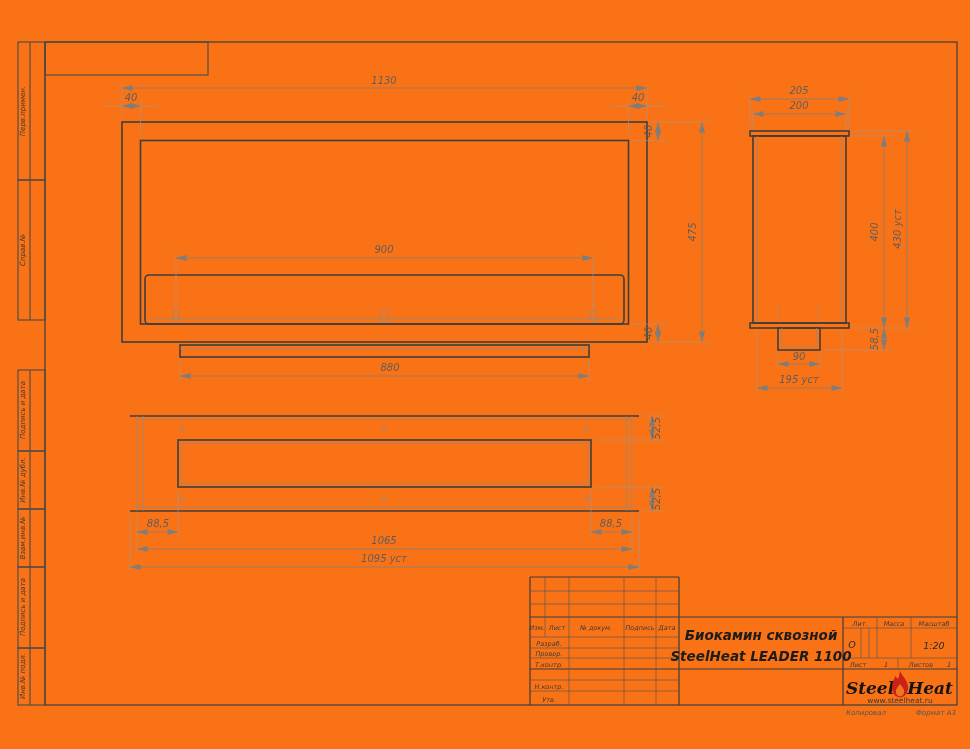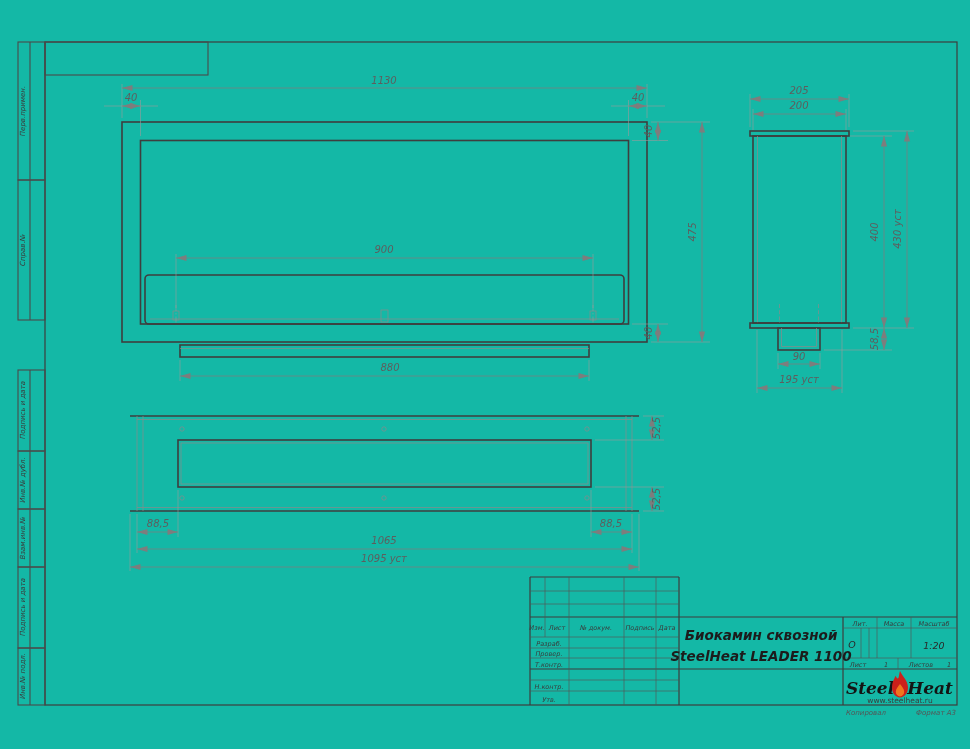--- a/index.html
+++ b/index.html
@@ -1,16 +1,16 @@
 <!DOCTYPE html>
 <html><head>
 <meta charset="utf-8">
 <style>
   html,body{margin:0;padding:0;background:#ffffff;}
-  .sheet{position:relative;width:970px;height:749px;background:#14b8a6;overflow:hidden;
+  .sheet{position:relative;width:970px;height:749px;background:#f97316;overflow:hidden;
          font-family:"DejaVu Sans",sans-serif;}
   svg{display:block;}
   
   .thick{stroke:#3e3e3e;stroke-width:1.6;fill:none;}
   .med{stroke:#4a4a4a;stroke-width:1.1;fill:none;}
   .thin{stroke:#8a8a8a;stroke-width:0.7;fill:none;}
   .dim{stroke:#7d7d7d;stroke-width:0.75;fill:none;}
   .ext{stroke:#9a9a9a;stroke-width:0.6;fill:none;}
   .hid{stroke:#8a8a8a;stroke-width:0.7;fill:none;stroke-dasharray:4 2.2;}
   .cl{stroke:#9a9a9a;stroke-width:0.55;fill:none;stroke-dasharray:6 2 1.5 2;}

